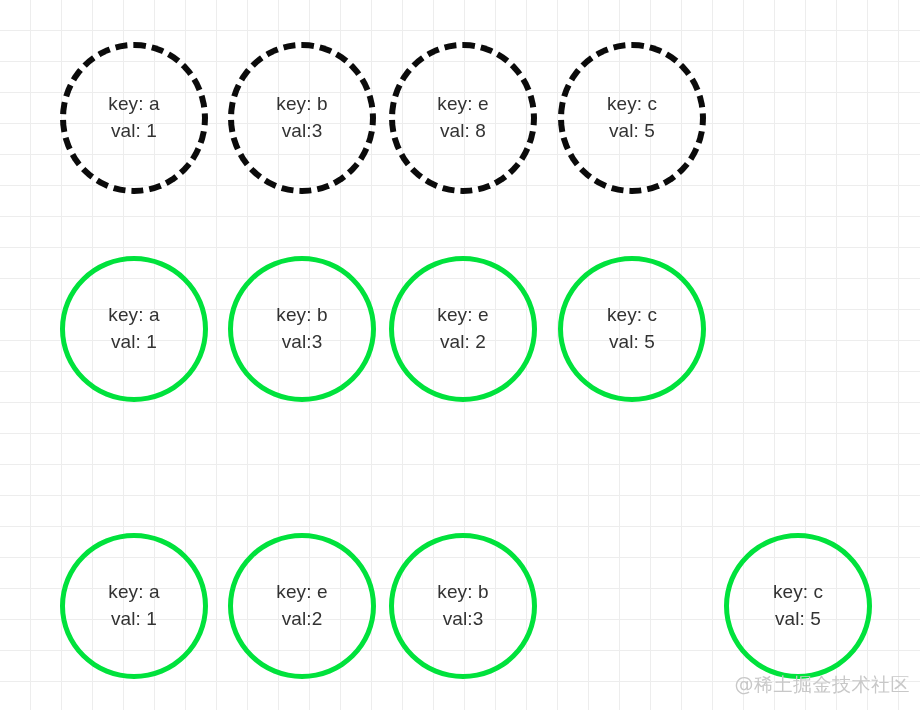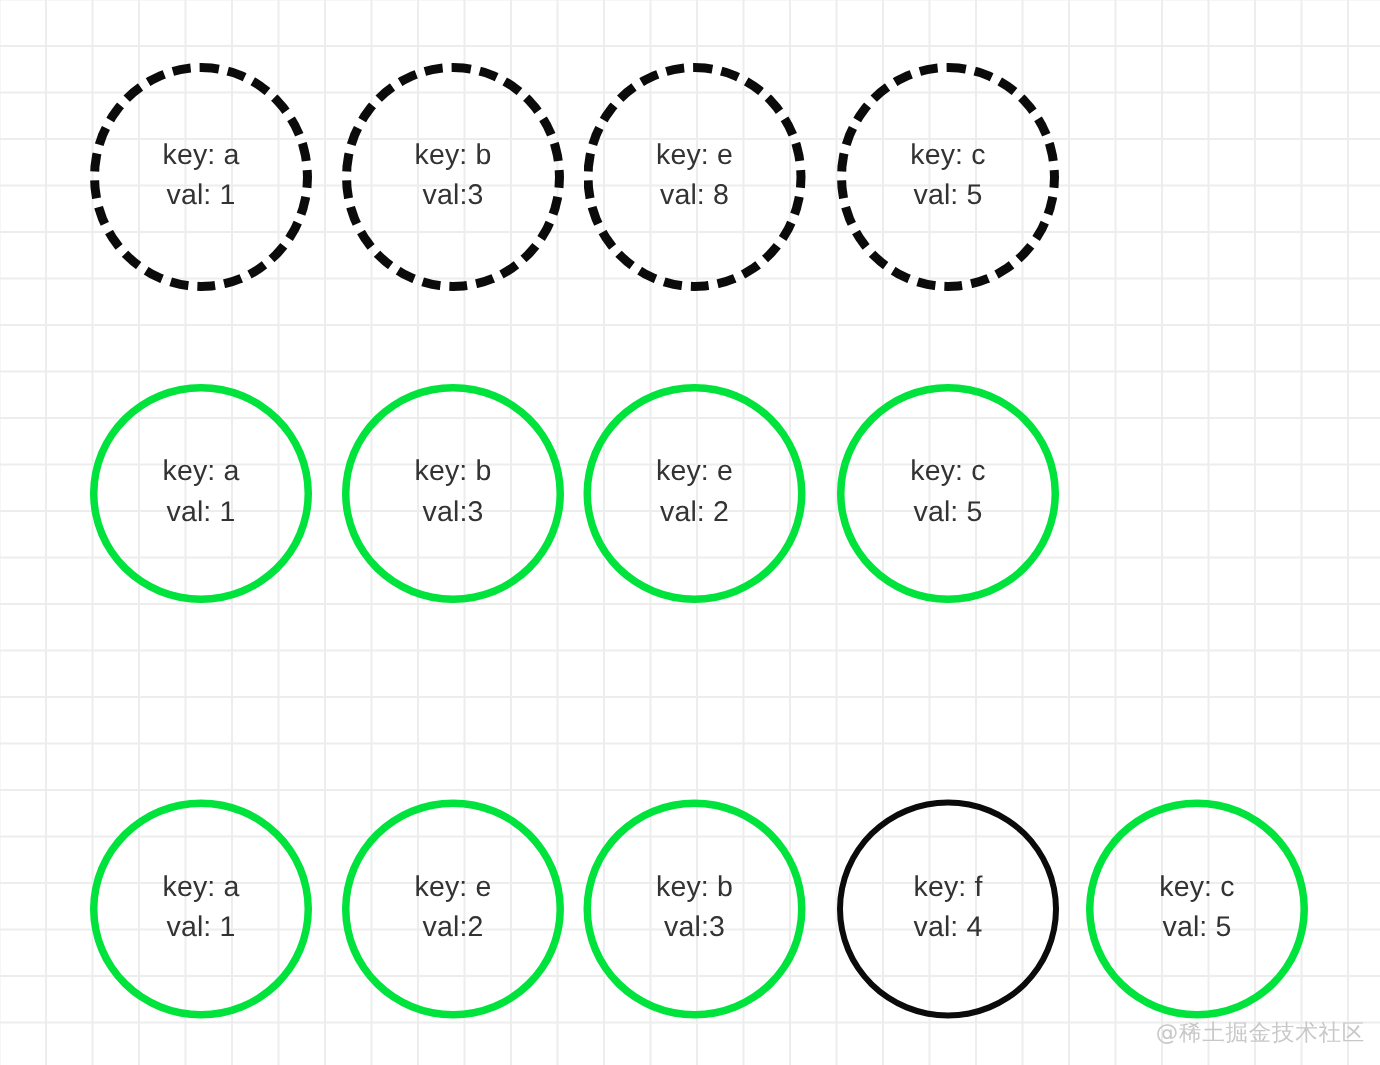--- a/index.html
+++ b/index.html
@@ -80,21 +80,21 @@
   .col-0 { left: 60px; }
   .col-1 { left: 228px; }
   .col-2 { left: 389px; }
   .col-3 { left: 558px; }
   .col-4 { left: 724px; }
 
   #watermark {
     position: absolute;
     right: 10px;
     bottom: 12px;
-    font-size: 15px;
+    font-size: 19px;
     color: #c8c8c8;
     letter-spacing: 0.5px;
     white-space: nowrap;
     font-family: "DejaVu Sans", "Liberation Sans", sans-serif;
   }
 </style>
 </head>
 <body>
 
 <div id="canvas">
@@ -141,24 +141,20 @@
         <div class="node-line">val: 1</div>
       </div>
       <div class="node col-1 solid-green">
         <div class="node-line">key: e</div>
         <div class="node-line">val:2</div>
       </div>
       <div class="node col-2 solid-green">
         <div class="node-line">key: b</div>
         <div class="node-line">val:3</div>
       </div>
-      <div class="node col-3 solid-black">
-        <div class="node-line">key: f</div>
-        <div class="node-line">val: 4</div>
-      </div>
       <div class="node col-4 solid-green">
         <div class="node-line">key: c</div>
         <div class="node-line">val: 5</div>
       </div>
     </div>
 
   <div id="watermark">@稀土掘金技术社区</div>
 </div>
 
 </body></html>

